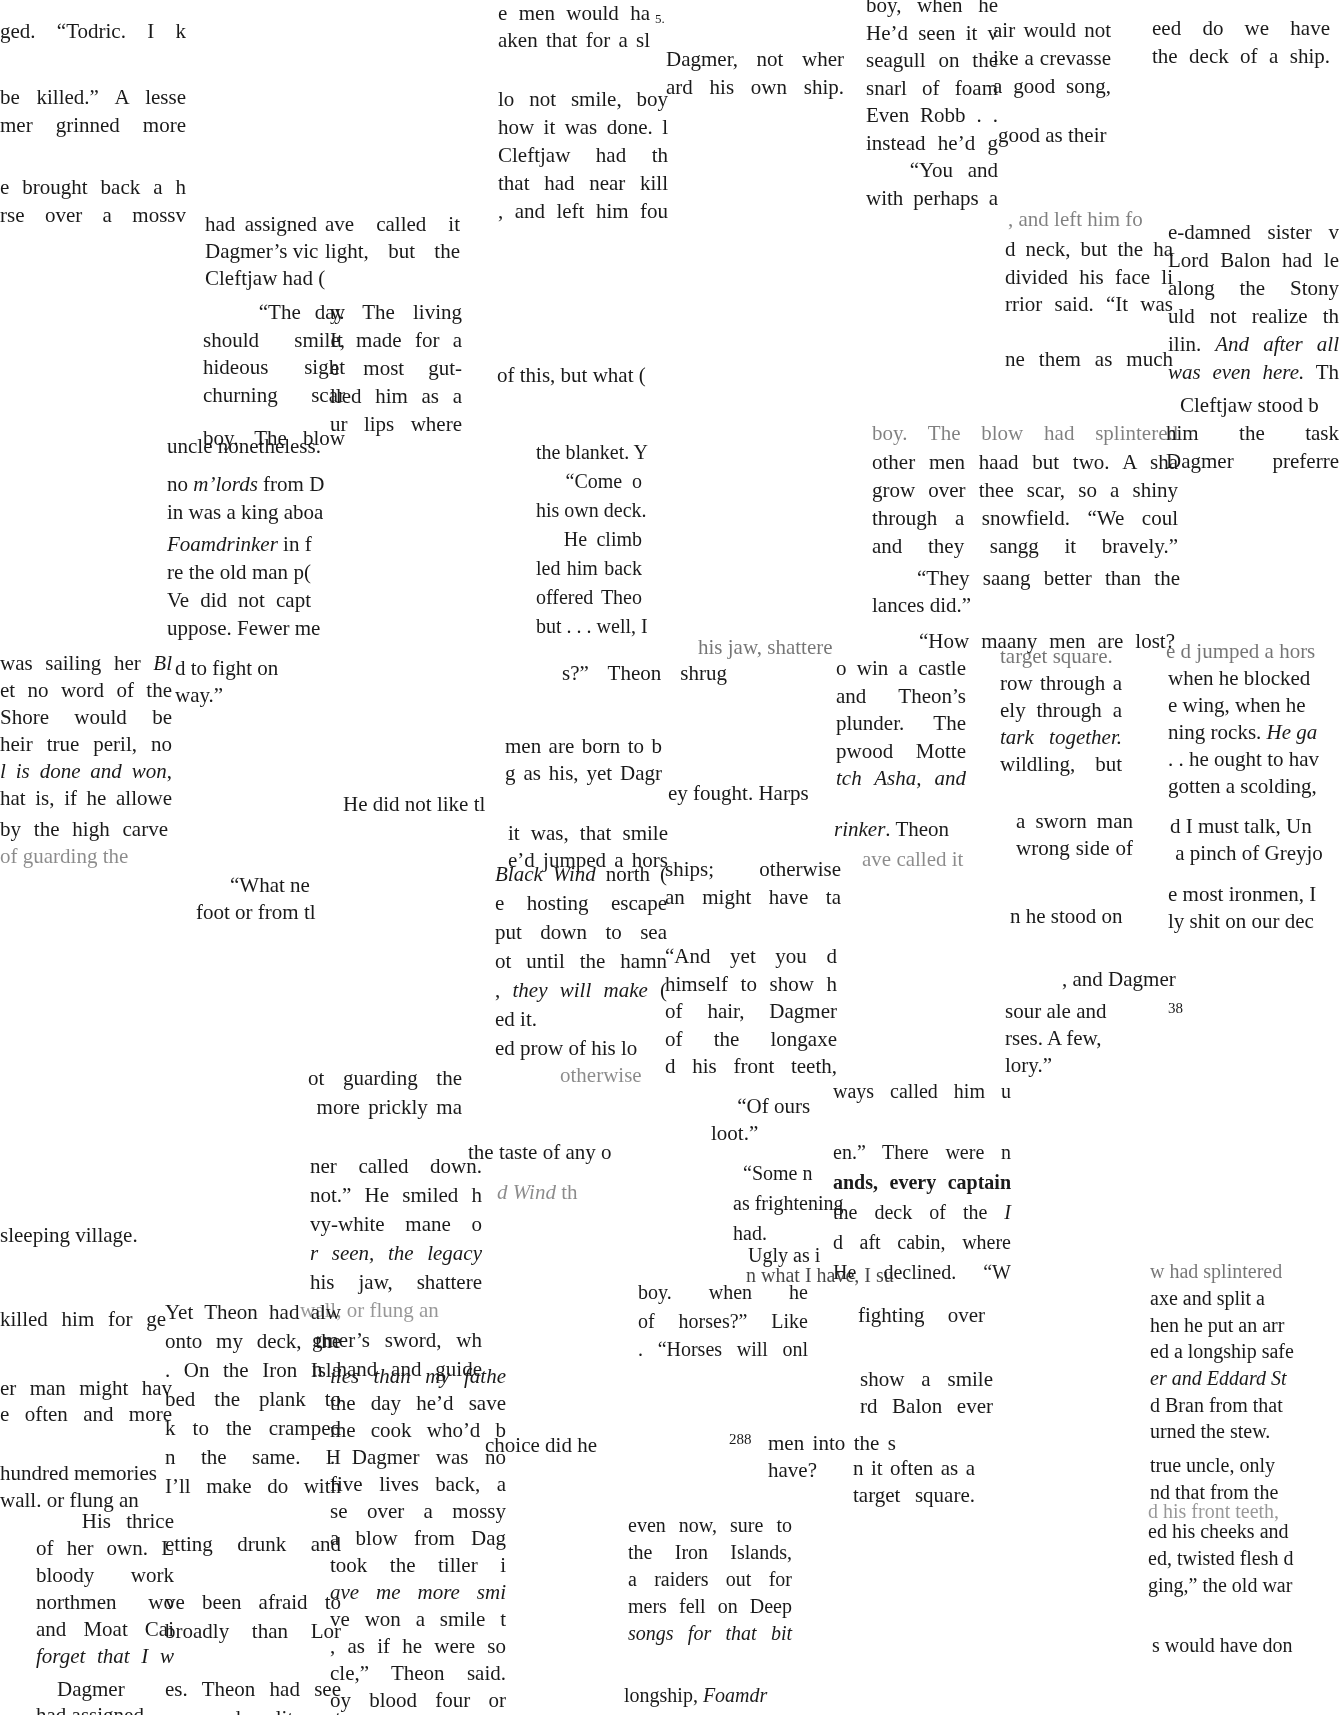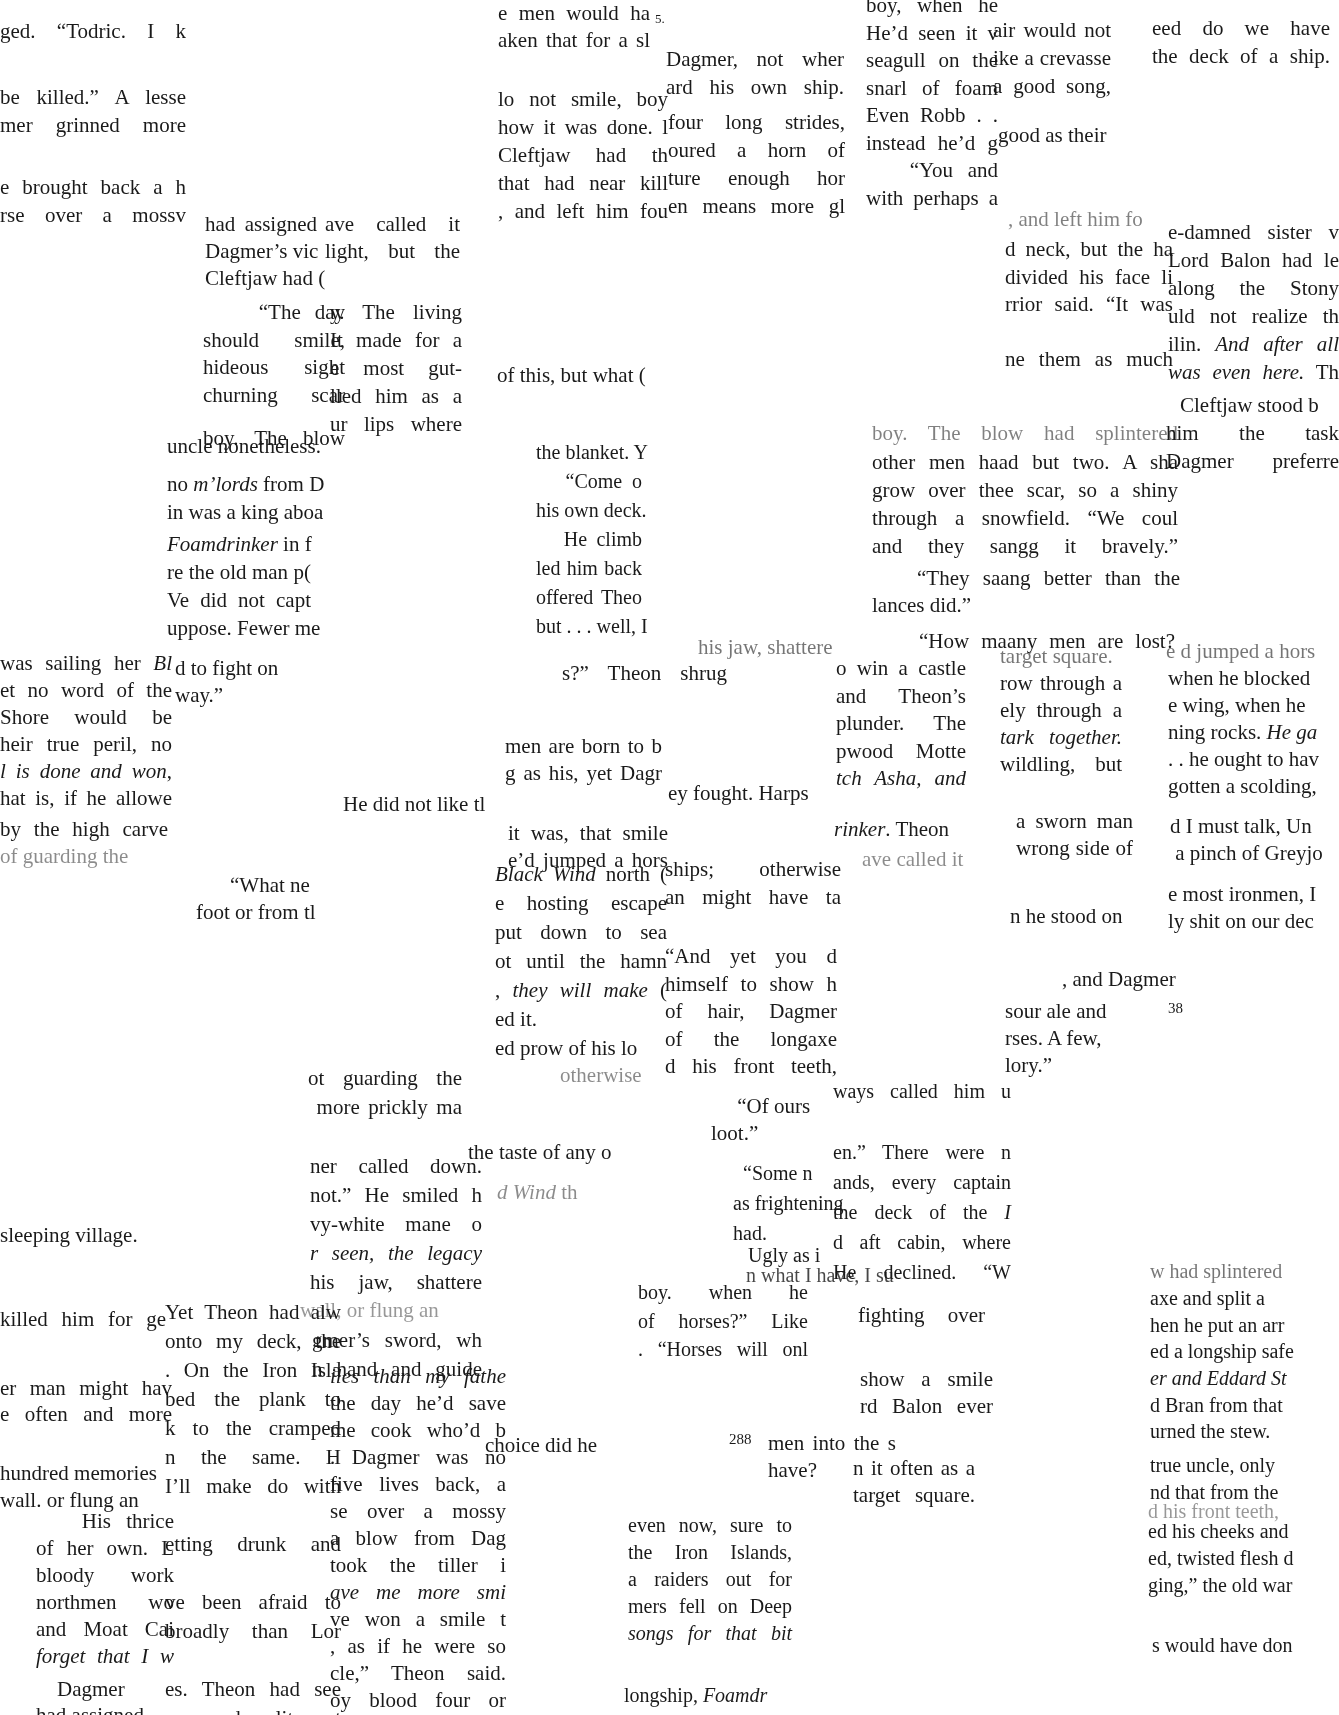--- a/index.html
+++ b/index.html
@@ -40,26 +40,20 @@
       <div class="line" style="height: 28px; line-height: 28px;"><span>Dagmer, not wher</span></div>
       <div class="line" style="height: 28px; line-height: 28px;"><span>ard his own ship.</span></div>
     </div>
     <div class="frag just" style="left: 498px; top: 85px; width: 170px;">
       <div class="line" style="height: 28px; line-height: 28px;"><span>lo not smile, boy</span></div>
       <div class="line" style="height: 28px; line-height: 28px;"><span>how it was done. l</span></div>
       <div class="line" style="height: 28px; line-height: 28px;"><span>Cleftjaw had th</span></div>
       <div class="line" style="height: 28px; line-height: 28px;"><span>that had near kill</span></div>
       <div class="line" style="height: 28px; line-height: 28px;"><span>, and left him fou</span></div>
     </div>
-    <div class="frag just" style="left: 668px; top: 108px; width: 177px;">
-      <div class="line" style="height: 28px; line-height: 28px;"><span>four long strides,</span></div>
-      <div class="line" style="height: 28px; line-height: 28px;"><span>oured a horn of</span></div>
-      <div class="line" style="height: 28px; line-height: 28px;"><span>ture enough hor</span></div>
-      <div class="line" style="height: 28px; line-height: 28px;"><span>en means more gl</span></div>
-    </div>
     <div class="frag just" style="left: 866px; top: -8px; width: 132px;">
       <div class="line" style="height: 27.5px; line-height: 27.5px;"><span>boy, when he</span></div>
       <div class="line" style="height: 27.5px; line-height: 27.5px;"><span>He’d seen it v</span></div>
       <div class="line" style="height: 27.5px; line-height: 27.5px;"><span>seagull on the</span></div>
       <div class="line" style="height: 27.5px; line-height: 27.5px;"><span>snarl of foam</span></div>
       <div class="line" style="height: 27.5px; line-height: 27.5px;"><span>Even Robb . .</span></div>
       <div class="line" style="height: 27.5px; line-height: 27.5px;"><span>instead he’d g</span></div>
       <div class="line" style="height: 27.5px; line-height: 27.5px;"><span>&nbsp;&nbsp;&nbsp;“You and</span></div>
       <div class="line" style="height: 27.5px; line-height: 27.5px;"><span>with perhaps a</span></div>
     </div>
@@ -293,21 +287,21 @@
     <div class="frag just" style="left: 308px; top: 1064px; width: 154px;">
       <div class="line" style="height: 29px; line-height: 29px;"><span>ot guarding the</span></div>
       <div class="line" style="height: 29px; line-height: 29px;"><span>&nbsp;more prickly ma</span></div>
     </div>
     <div class="frag" style="left: 1168px; top: 995px; font-size: 15px;">
       <div class="line" style="height: 27.5px; line-height: 27.5px;"><span>38</span></div>
     </div>
     <div class="frag just" style="left: 833px; top: 1076px; width: 178px; font-size: 20px;">
       <div class="line" style="height: 30px; line-height: 30px;"><span>ways called him u</span></div>
       <div class="line" style="height: 30px; line-height: 30px; margin-top: 31px;"><span>en.” There were n</span></div>
-      <div class="line" style="height: 30px; line-height: 30px;"><span>ands, every captain</span></div>
+      <div class="line" style="height: 30px; line-height: 30px; font-weight: bold;"><span>ands, every captain</span></div>
       <div class="line" style="height: 30px; line-height: 30px;"><span>the deck of the </span><i>I</i></div>
       <div class="line" style="height: 30px; line-height: 30px;"><span>d aft cabin, where</span></div>
       <div class="line" style="height: 30px; line-height: 30px;"><span>He declined. “W</span></div>
     </div>
     <div class="frag" style="left: 711px; top: 1093px;">
       <div class="line" style="height: 27px; line-height: 27px;"><span>&nbsp;&nbsp;&nbsp;&nbsp;&nbsp;“Of ours</span></div>
       <div class="line" style="height: 27px; line-height: 27px;"><span>loot.”</span></div>
     </div>
     <div class="frag" style="left: 468px; top: 1139px;">
       <div class="line" style="height: 27.5px; line-height: 27.5px;"><span>the taste of any o</span></div>

